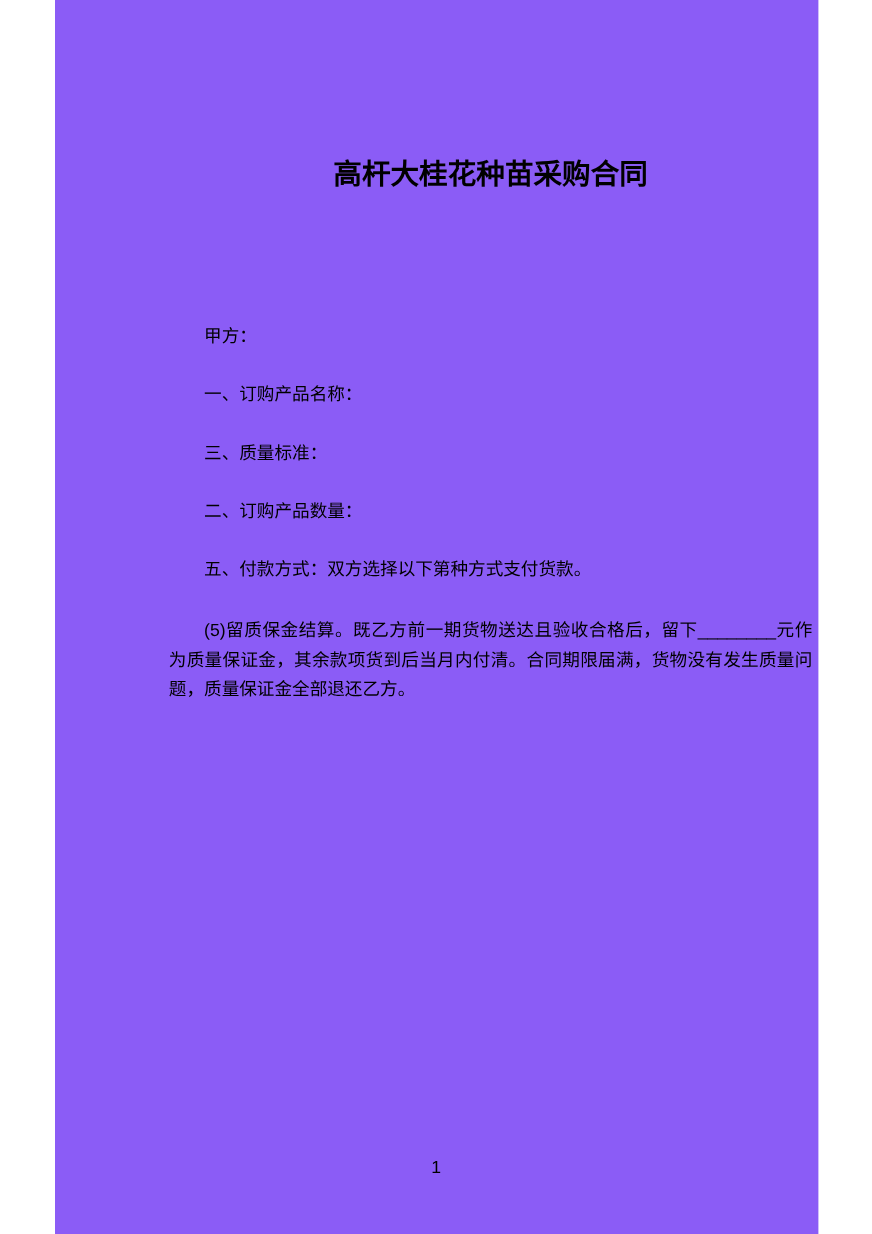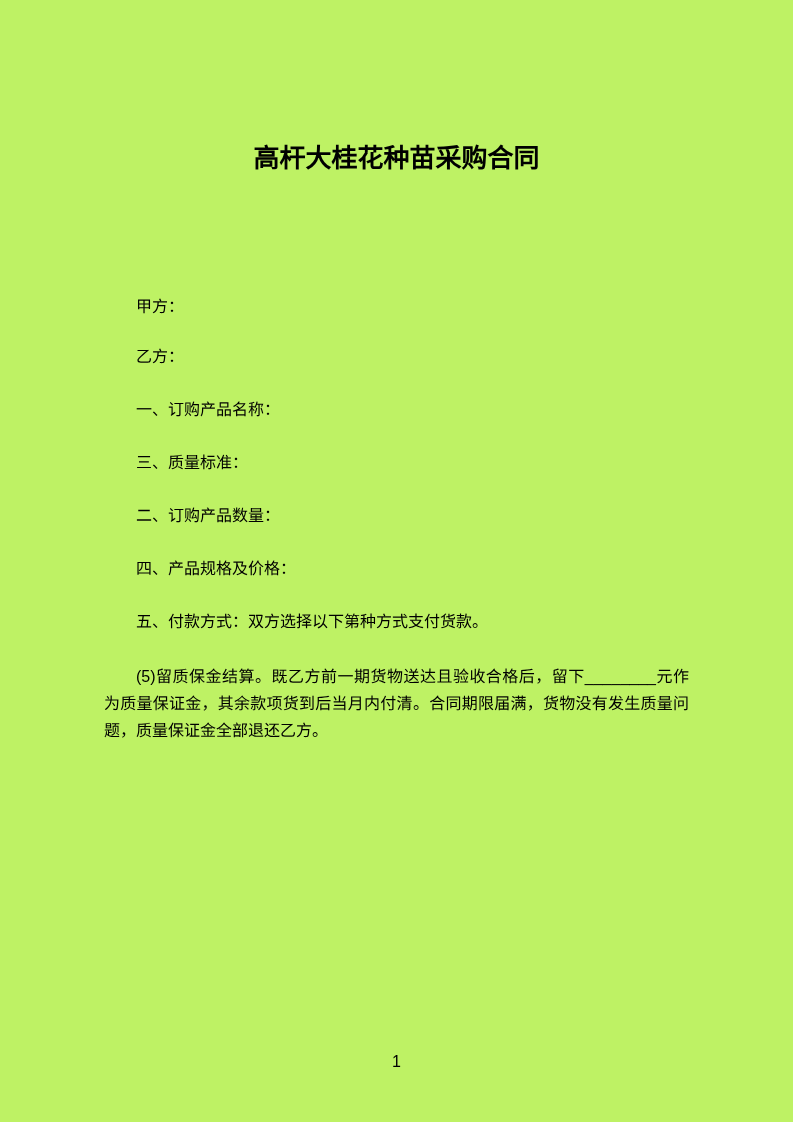--- a/index.html
+++ b/index.html
@@ -2,24 +2,24 @@
 <html lang="zh-CN"><head>
 <meta charset="utf-8">
 <style>
   html, body {
     margin: 0;
     padding: 0;
     background: #ffffff;
   }
   .page {
     position: relative;
-    width: 793px;
+    width: 694px;
     height: 1122px;
     margin: 0 auto;
-    background: #bef264;
+    background: #8b5cf6;
     color: #000000;
     font-family: "Liberation Sans", "DejaVu Sans", sans-serif;
     font-size: 16px;
     overflow: hidden;
   }
   .content {
     position: absolute;
     left: 104px;
     top: 0;
     width: 585px;
@@ -55,31 +55,29 @@
 </head>
 <body>
 
 <div class="page">
   <div class="content">
 
     <h1 class="doc-title">高杆大桂花种苗采购合同</h1>
 
     <p class="para party-a">甲方：</p>
 
-    <p class="para party-b">乙方：</p>
 
 
     <p class="para">一、订购产品名称：</p>
 
     <p class="para">三、质量标准：</p>
 
     <p class="para">二、订购产品数量：</p>
 
 
-    <p class="para">四、产品规格及价格：</p>
 
     <p class="para">五、付款方式：双方选择以下第种方式支付货款。</p>
 
 
     <p class="para clause-2">(5)留质保金结算。既乙方前一期货物送达且验收合格后，留下________元作为质量保证金，其余款项货到后当月内付清。合同期限届满，货物没有发生质量问题，质量保证金全部退还乙方。</p>
 
   </div>
 
   <div class="page-number">1</div>
 </div>

